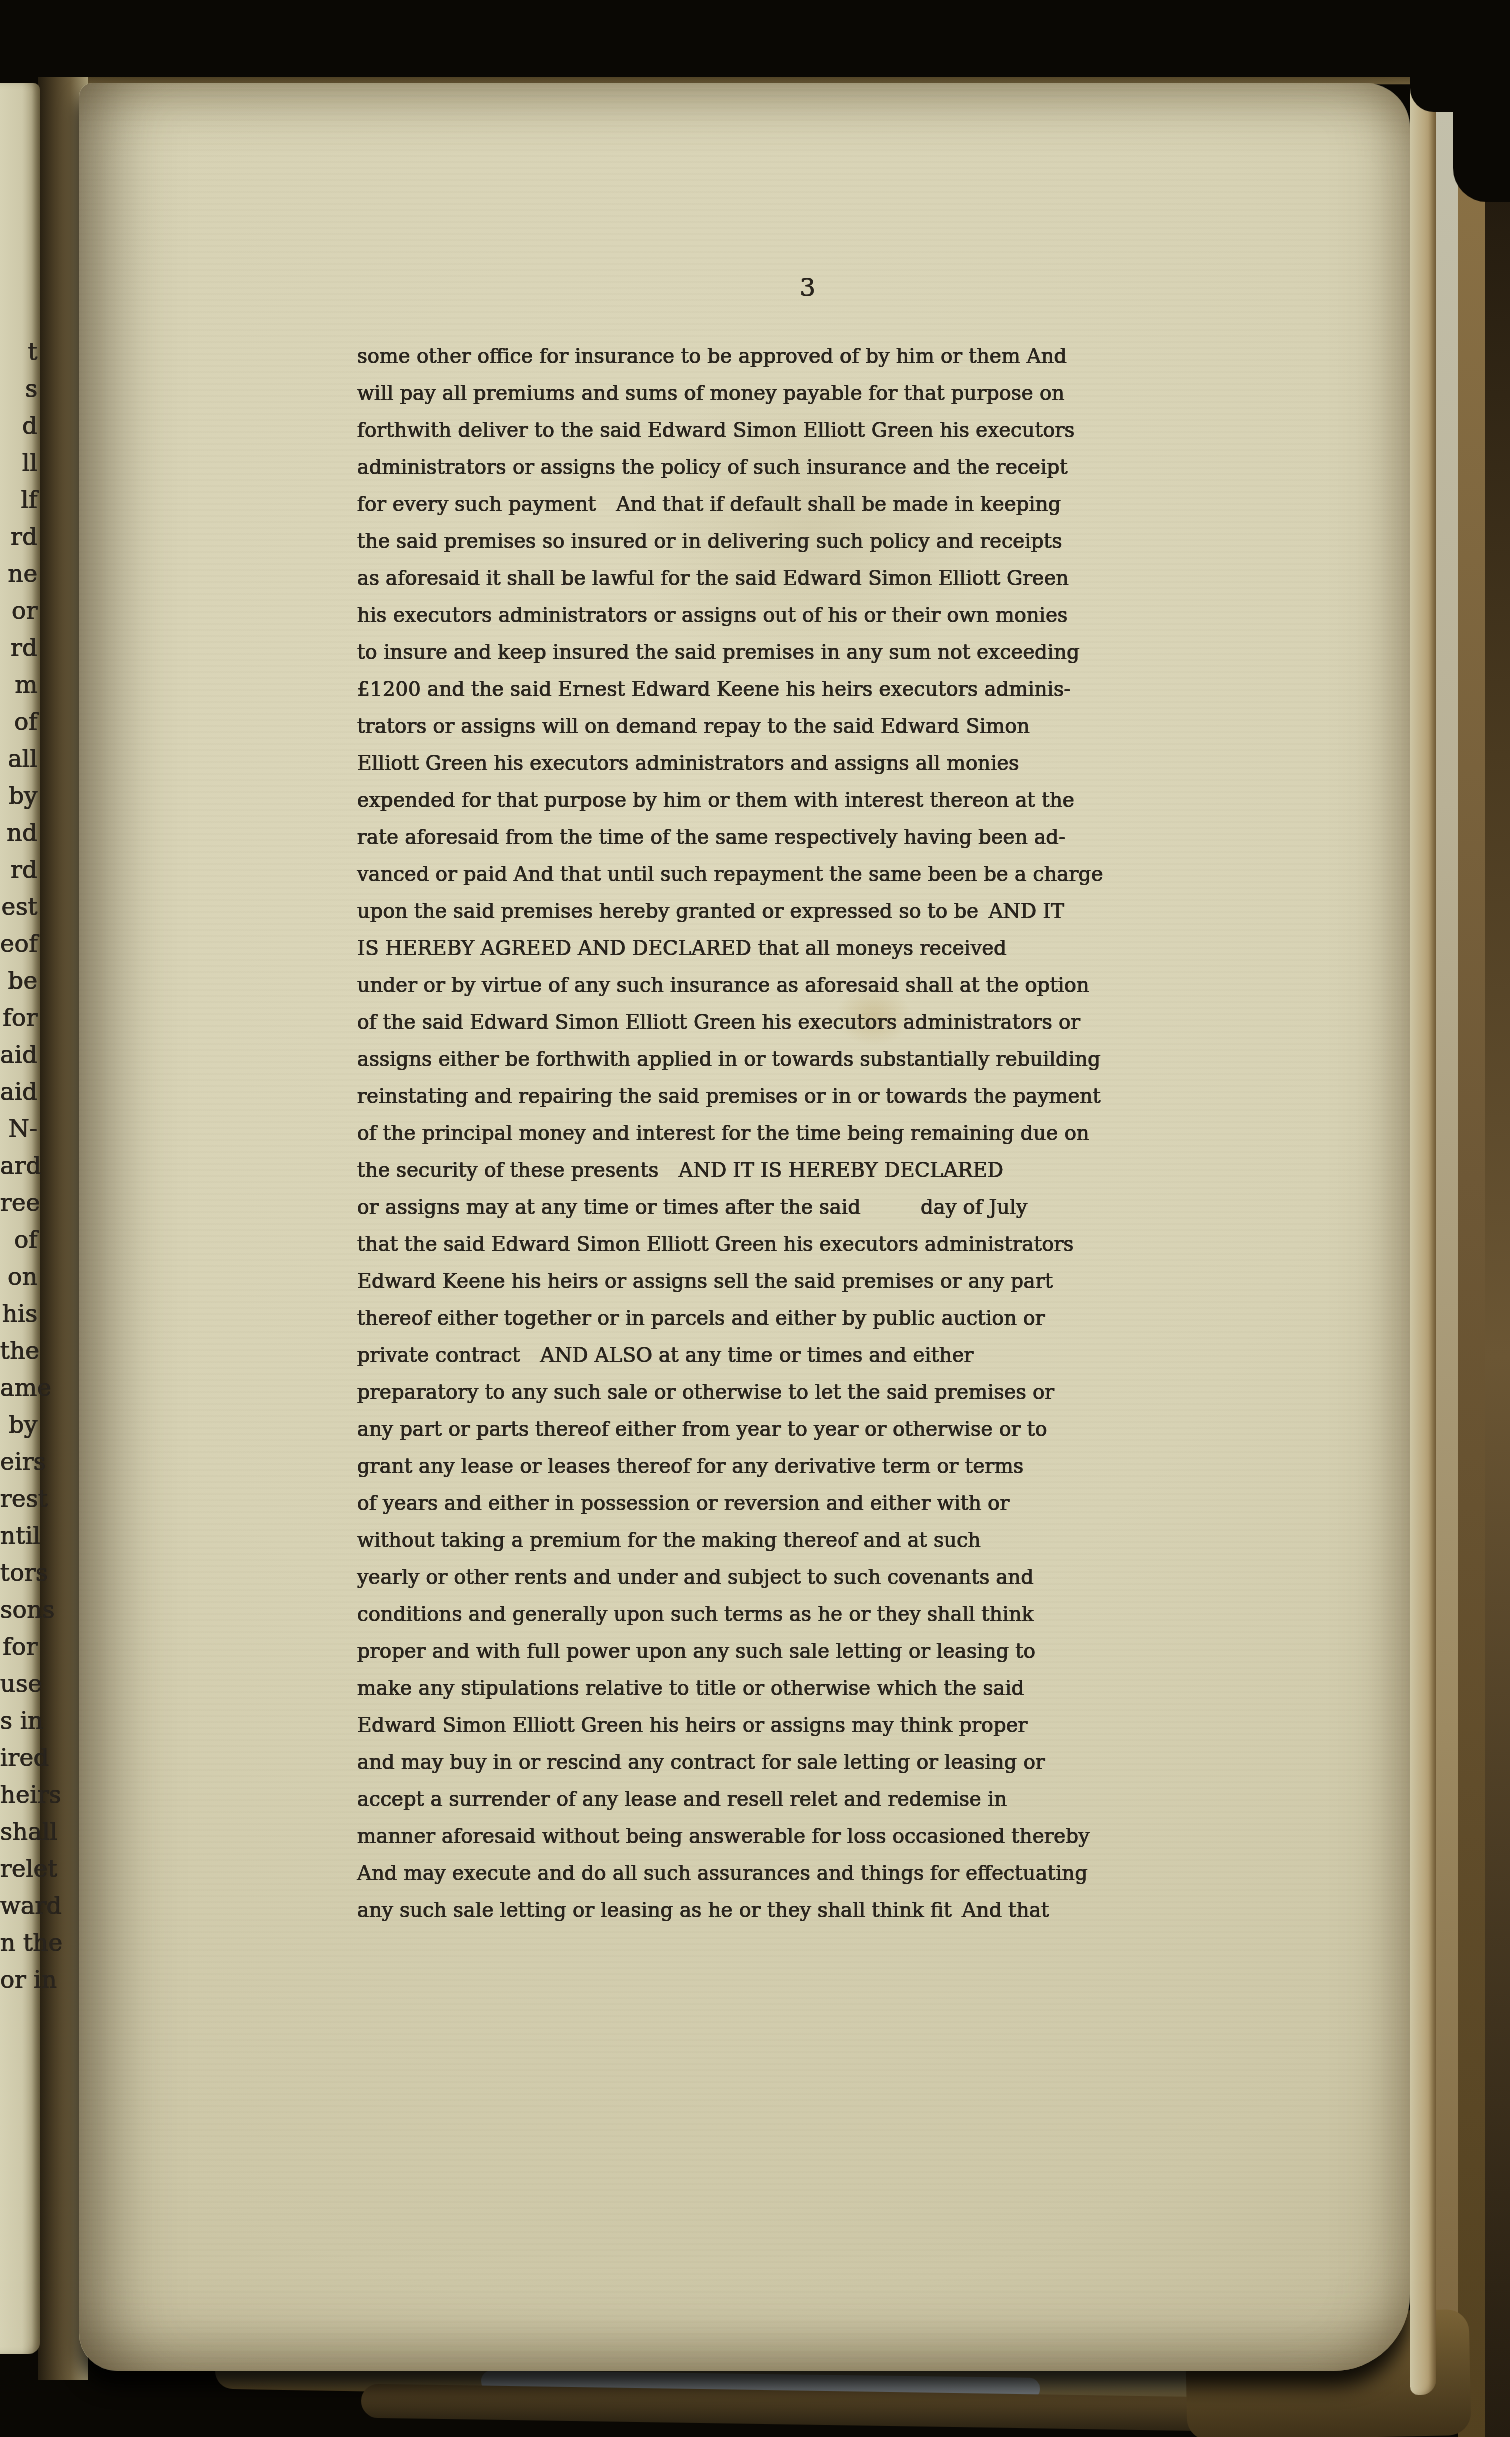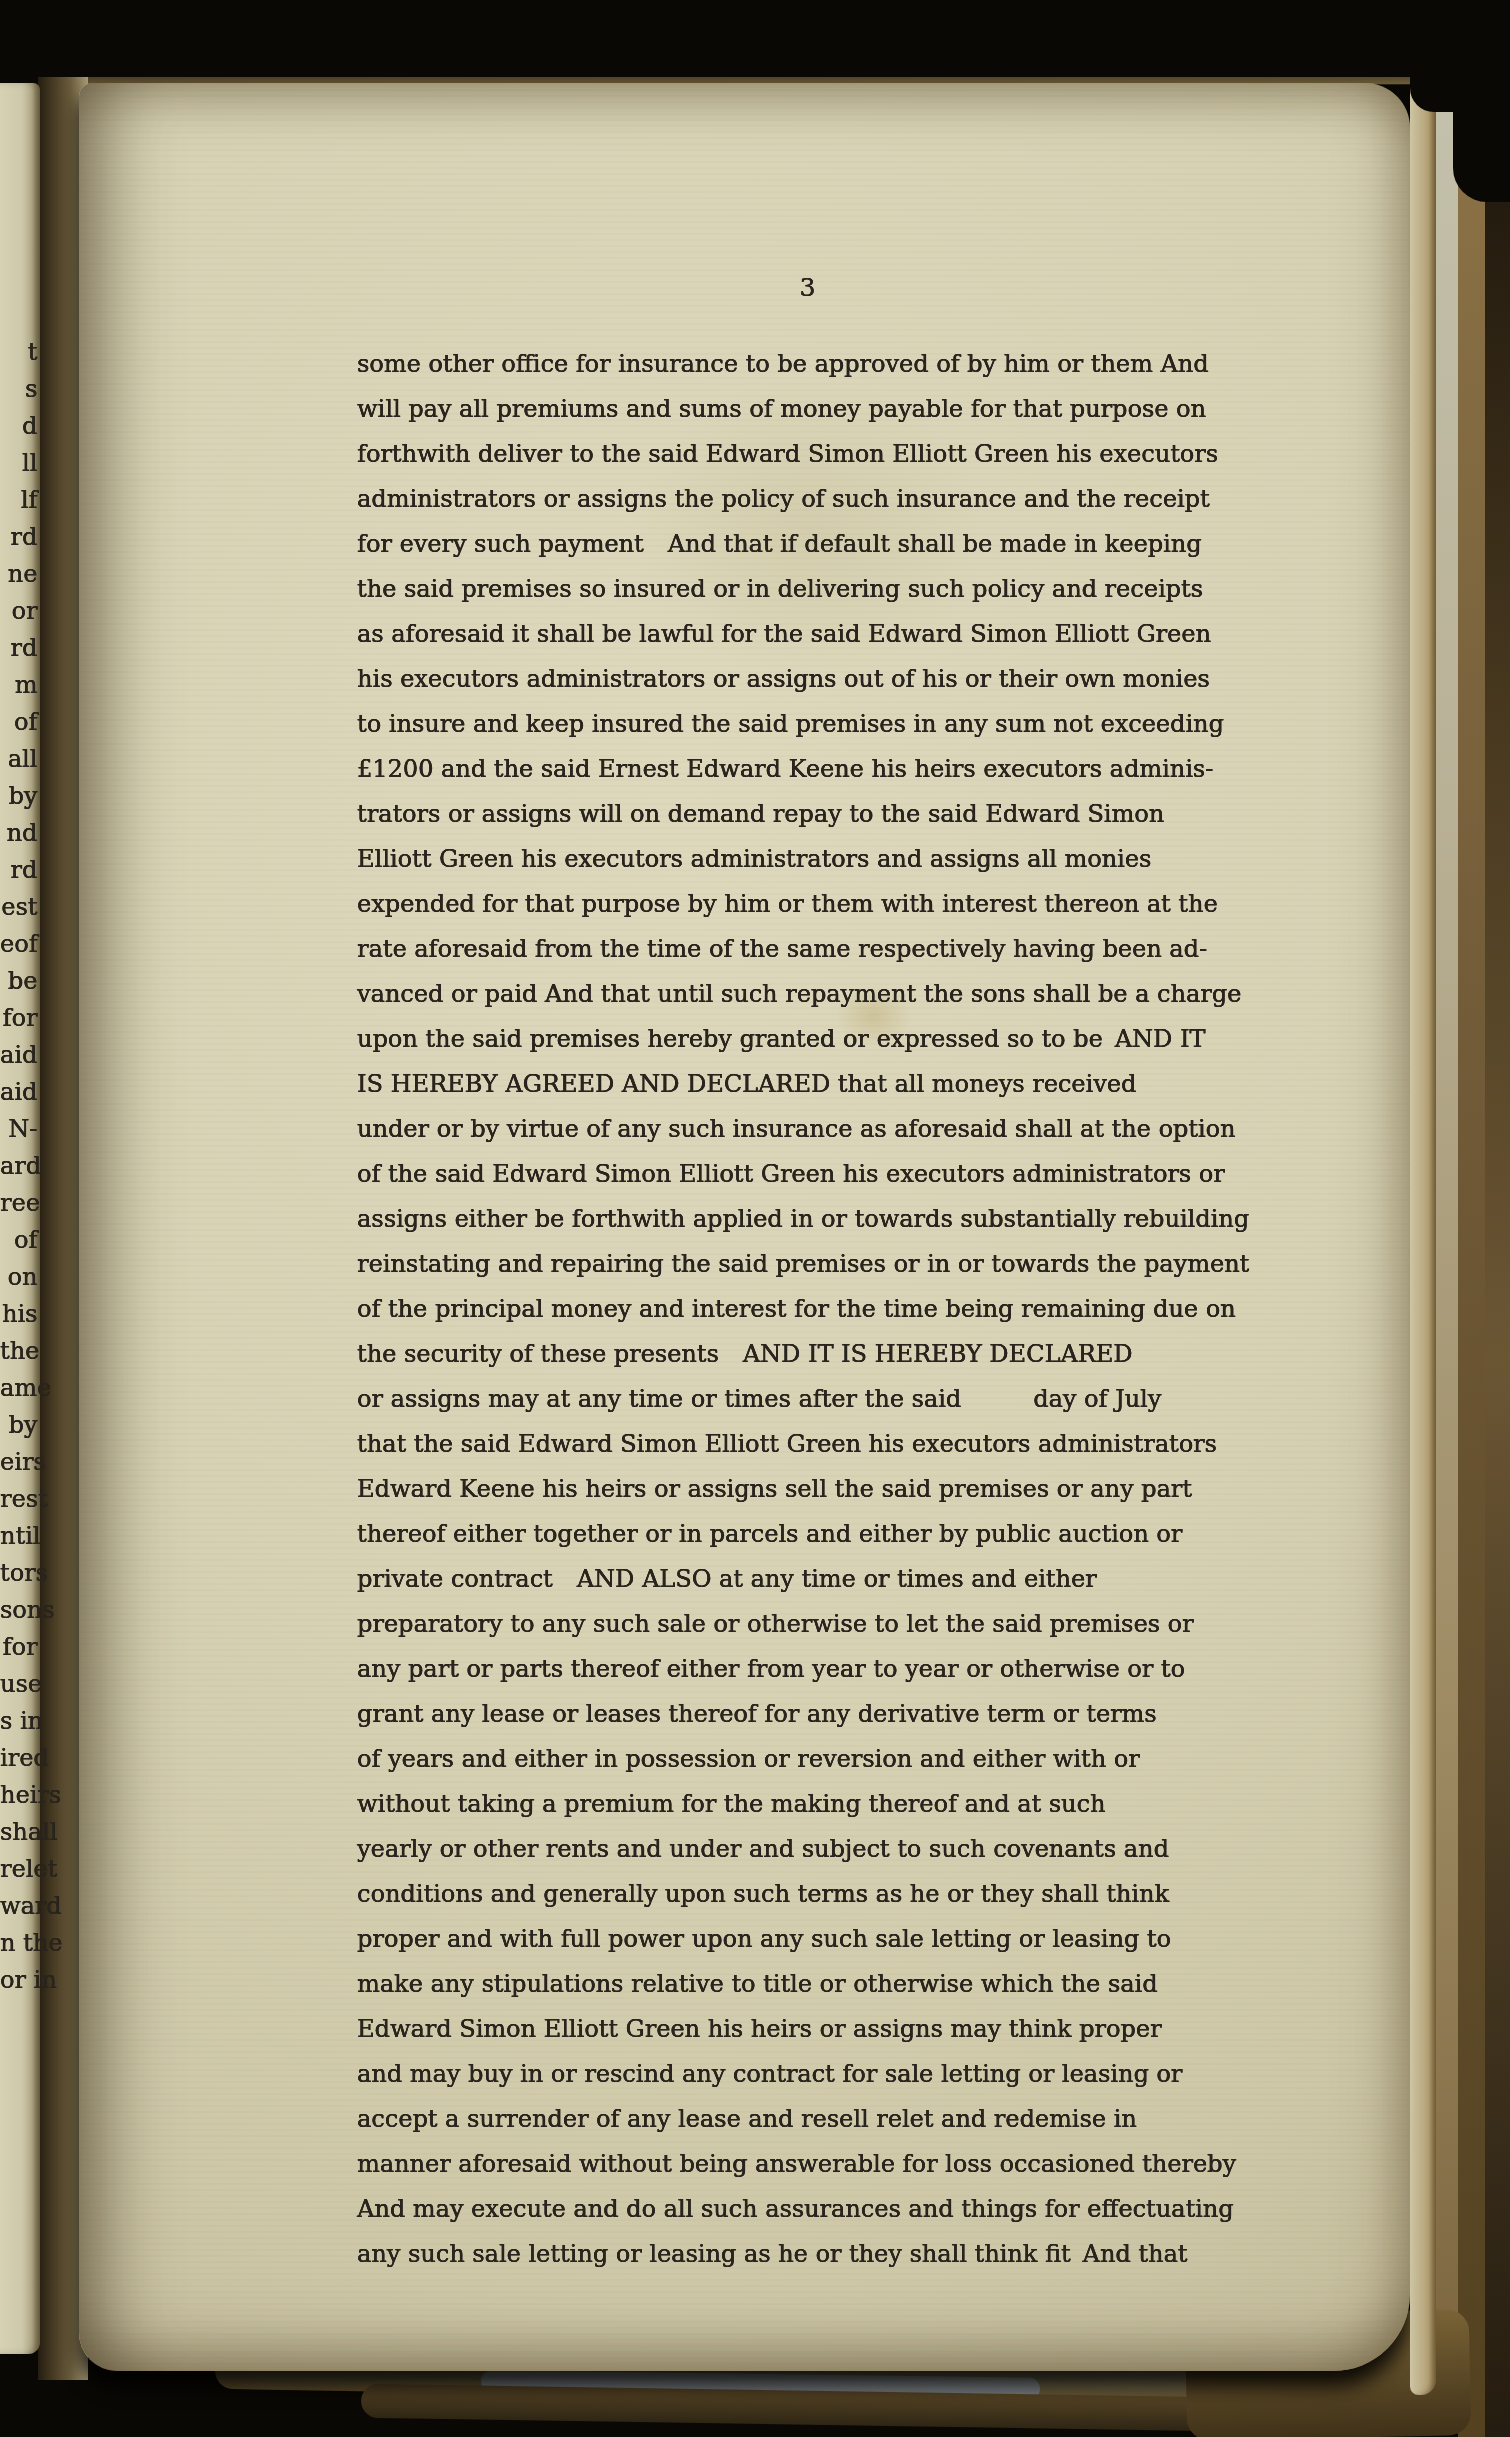--- a/index.html
+++ b/index.html
@@ -50,24 +50,23 @@
     background:radial-gradient(ellipse at center,rgba(160,145,95,.14),rgba(0,0,0,0) 70%);}
   .stain-b{position:absolute;left:756px;top:903px;width:77px;height:60px;border-radius:50%;
     background:radial-gradient(ellipse at center,rgba(170,140,70,.28),rgba(0,0,0,0) 70%);}
   .page-number{
     position:absolute;left:357px;top:273px;width:901px;
     text-align:center;font-size:25px;color:#29241d;
     text-shadow:0.3px 0 0 currentColor,0 0.3px 0 currentColor;
   }
   .text-block{position:absolute;left:357px;top:338px;width:901px;}
   .text-line{
-    height:37px;line-height:37px;font-size:24px;color:#29241d;
+    height:37px;line-height:37px;font-size:20px;color:#29241d;
     text-align:justify;text-align-last:justify;overflow:visible;white-space:nowrap;
     text-shadow:0.3px 0 0 currentColor,0 0.3px 0 currentColor,0.3px 0.3px 0.4px rgba(41,36,29,.35);
-    margin-top:8px;
   }
   .text-line::after{content:"";display:inline-block;width:100%;}
   
   .edge1{position:absolute;left:1410px;top:84px;width:26px;height:2311px;
     background:linear-gradient(to right,#cdc5a4,#b5a176 70%,#93794c);
     border-radius:0 0 15.5px 8.6px;box-shadow:inset -5.2px 0 6.9px -2.6px rgba(60,45,20,.5);}
   .edge2{position:absolute;left:1434px;top:110px;width:26px;height:2312px;
     background:linear-gradient(to bottom,#c3c0ab 0%,#b9b196 30%,#9d8a62 70%,#7a633c 100%);}
   .edge3{position:absolute;left:1458px;top:148px;width:29px;height:2290px;
     background:linear-gradient(to bottom,#8a7145 0%,#6e5836 45%,#53411f 100%);
@@ -170,21 +169,21 @@
       <div class="text-line">for every such payment And that if default shall be made in keeping</div>
       <div class="text-line">the said premises so insured or in delivering such policy and receipts</div>
       <div class="text-line">as aforesaid it shall be lawful for the said Edward Simon Elliott Green</div>
       <div class="text-line">his executors administrators or assigns out of his or their own monies</div>
       <div class="text-line">to insure and keep insured the said premises in any sum not exceeding</div>
       <div class="text-line">£1200 and the said Ernest Edward Keene his heirs executors adminis-</div>
       <div class="text-line">trators or assigns will on demand repay to the said Edward Simon</div>
       <div class="text-line">Elliott Green his executors administrators and assigns all monies</div>
       <div class="text-line">expended for that purpose by him or them with interest thereon at the</div>
       <div class="text-line">rate aforesaid from the time of the same respectively having been ad-</div>
-      <div class="text-line">vanced or paid And that until such repayment the sons shall be a charge</div>
+      <div class="text-line">vanced or paid And that until such repayment the same been be a charge</div>
       <div class="text-line">upon the said premises hereby granted or expressed so to be AND IT</div>
       <div class="text-line">IS HEREBY AGREED AND DECLARED that all moneys received</div>
       <div class="text-line">under or by virtue of any such insurance as aforesaid shall at the option</div>
       <div class="text-line">of the said Edward Simon Elliott Green his executors administrators or</div>
       <div class="text-line">assigns either be forthwith applied in or towards substantially rebuilding</div>
       <div class="text-line">reinstating and repairing the said premises or in or towards the payment</div>
       <div class="text-line">of the principal money and interest for the time being remaining due on</div>
       <div class="text-line">the security of these presents AND IT IS HEREBY DECLARED</div>
       <div class="text-line">or assigns may at any time or times after the said   day of July</div>
       <div class="text-line">that the said Edward Simon Elliott Green his executors administrators</div>

